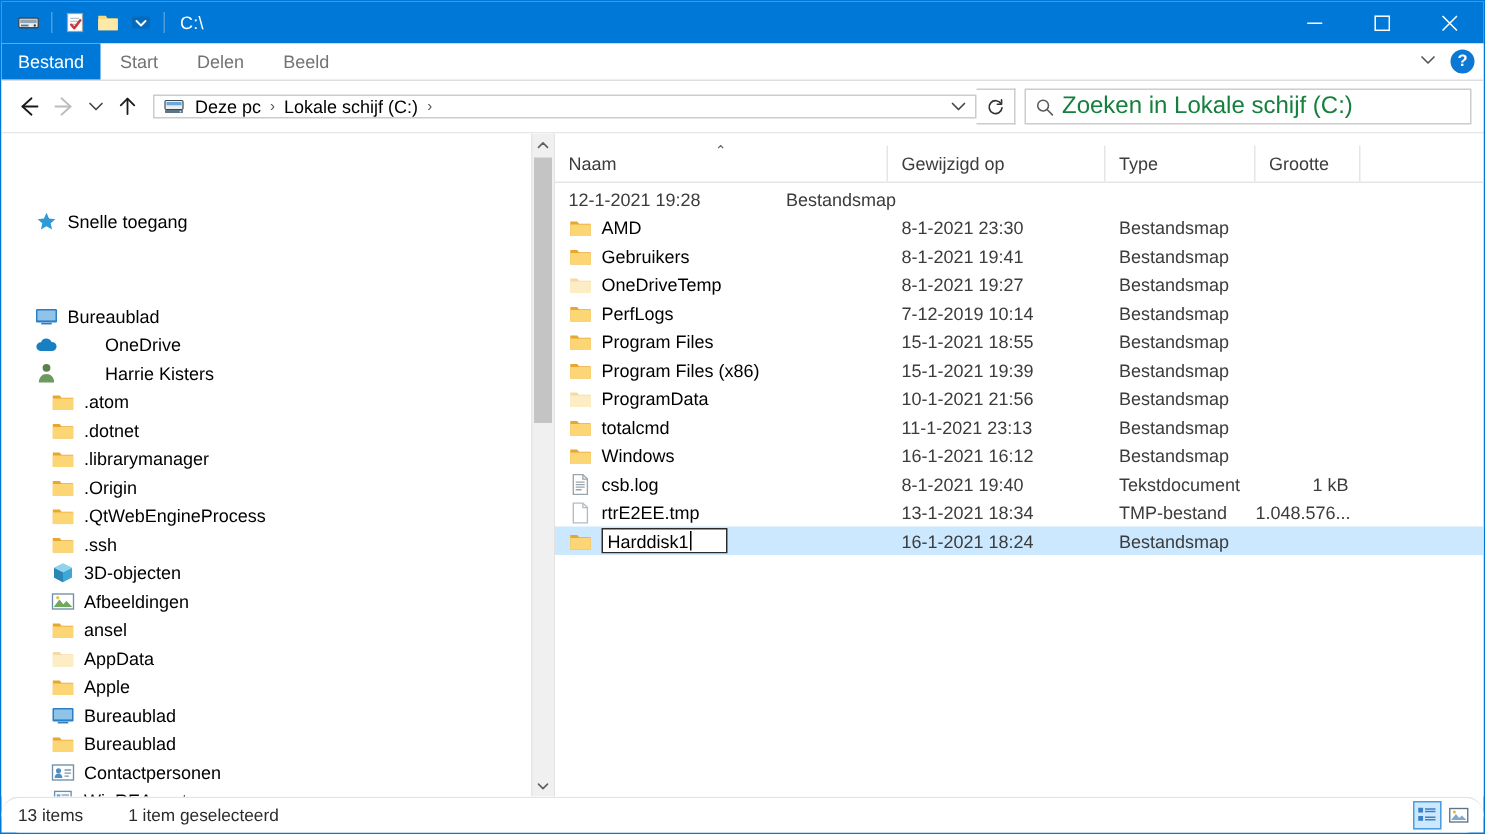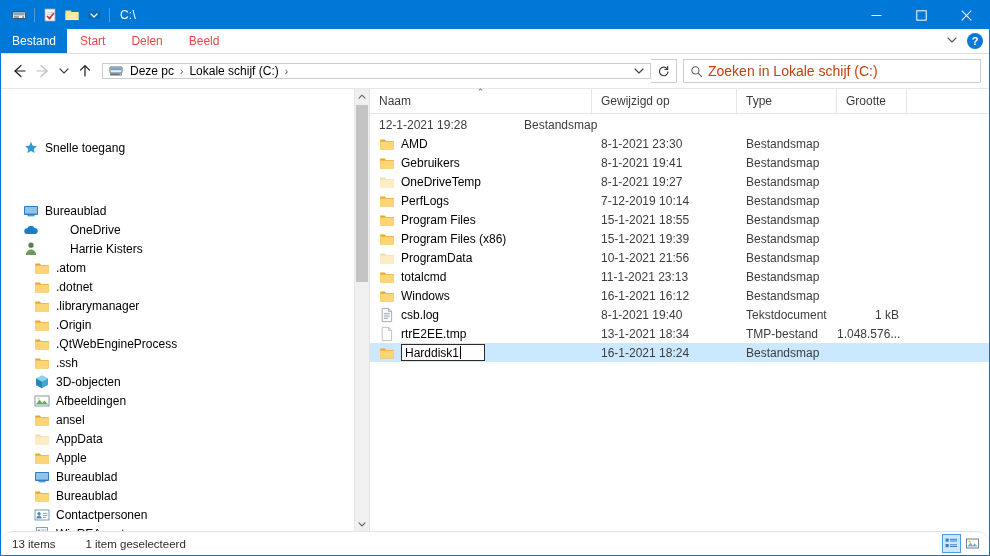--- a/index.html
+++ b/index.html
@@ -73,21 +73,21 @@
     border-bottom: 1px solid #dedede;
     display: flex;
     align-items: stretch;
     flex: none;
     position: relative;
   }
   .tab {
     padding: 0 13px;
     display: flex; align-items: center;
     font-size: 12px;
-    color: #ef4444;
+    color: #737373;
     height: 24px;
     box-sizing: border-box;
   }
   .tab.file {
     background: #0078d7;
     color: #ffffff;
     padding: 0 11px;
   }
   .ribbon-right {
     position: absolute;
@@ -181,22 +181,22 @@
     display: flex; align-items: center;
     margin-left: 6px;
     box-sizing: border-box;
     flex: none;
   }
   .search-icon-wrap {
     width: 24px; height: 22px;
     display: flex; align-items: center; justify-content: center;
   }
   .search-ph {
-    color: #c2410c;
-    font-size: 14px;
+    color: #15803d;
+    font-size: 16px;
   }
 
   
   .body {
     flex: 1 1 auto;
     display: flex;
     min-height: 0;
     border-top: 1px solid #e7e7e7;
   }
 
@@ -261,20 +261,21 @@
     background: #ffffff;
     position: relative;
   }
   .colhead {
     height: 24px;
     display: flex;
     align-items: center;
     border-bottom: 1px solid #e5e5e5;
     flex: none;
     position: relative;
+    margin-top: 8px;
   }
   .col {
     font-size: 12px;
     color: #3c3c3c;
     height: 24px;
     display: flex; align-items: center;
     box-sizing: border-box;
     padding-left: 9px;
     border-right: 1px solid #e5e5e5;
     position: relative;

